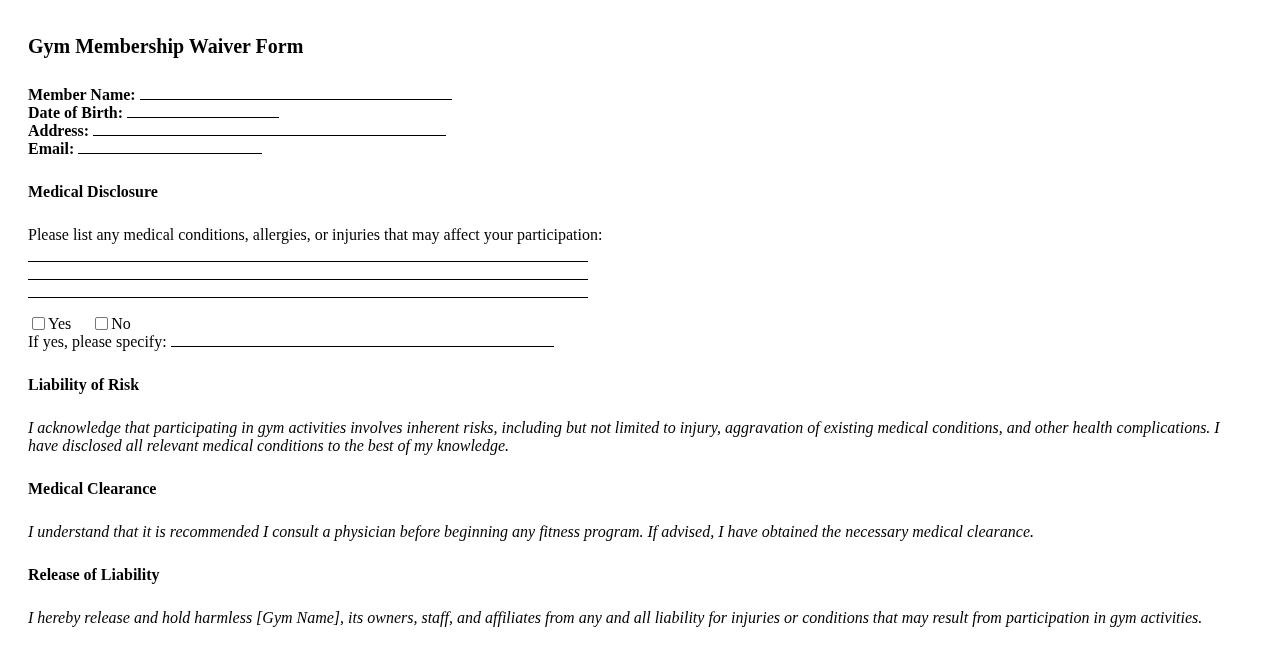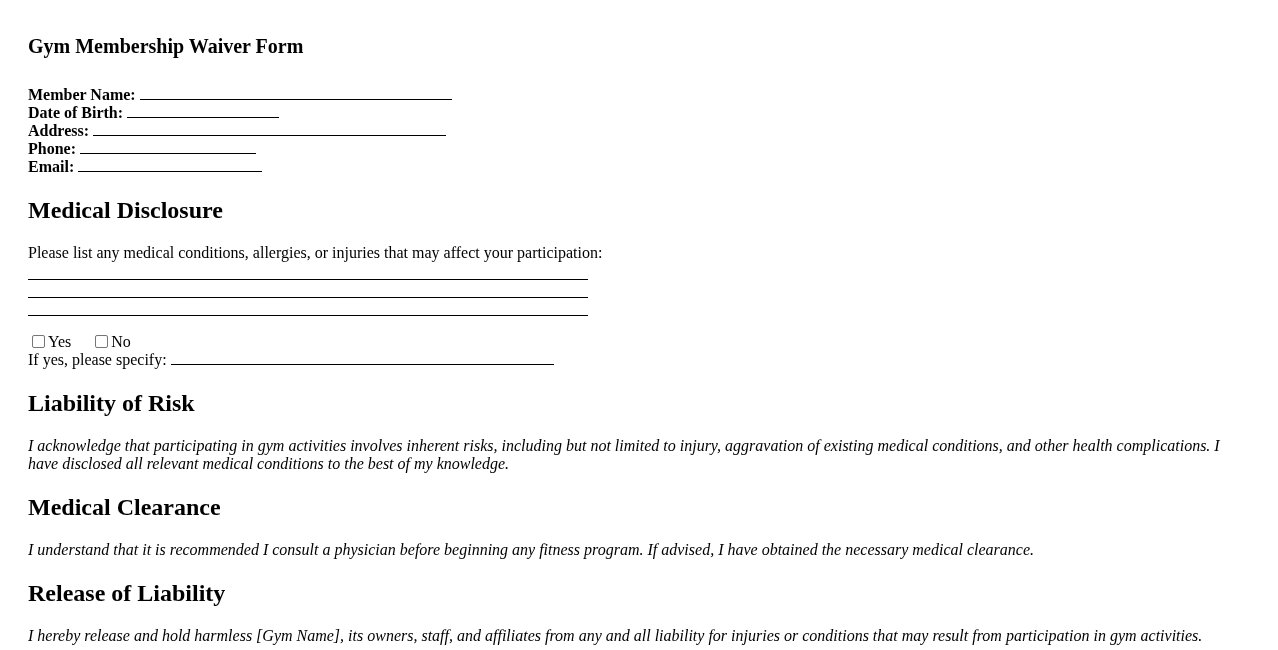--- a/index.html
+++ b/index.html
@@ -14,21 +14,21 @@
     overflow: hidden;
     box-sizing: content-box;
   }
   h1 {
     font-size: 20px;
     line-height: 37px;
     font-weight: bold;
     margin: 0 0 21px 0;
   }
   h2 {
-    font-size: 24px;
+    font-size: 16px;
     line-height: 28px;
     font-weight: bold;
     margin: 20px 0 20px 0;
   }
   p { margin: 0 0 16px 0; font-style: italic; }
   .member-info { margin: 0; }
   .member-info .row { height: 18px; line-height: 18px; white-space: nowrap; }
   .member-info .label { font-weight: bold; }
   .blank {
     display: inline-block;
@@ -66,23 +66,20 @@
   <div class="row">
     <span class="label">Member Name:</span><span class="blank" style="width:312px"></span>
   </div>
   <div class="row">
     <span class="label">Date of Birth:</span><span class="blank" style="width:152px"></span>
   </div>
   <div class="row">
     <span class="label">Address:</span><span class="blank" style="width:353px"></span>
   </div>
   <div class="row">
-    <span class="label">Phone:</span><span class="blank" style="width:176px"></span>
-  </div>
-  <div class="row">
     <span class="label">Email:</span><span class="blank" style="width:184px"></span>
   </div>
 </div>
 
 <h2>Medical Disclosure</h2>
 
 <div style="margin-bottom:16px">
   <div>Please list any medical conditions, allergies, or injuries that may affect your participation:</div>
   <span class="fill-line"></span>
   <span class="fill-line"></span>

